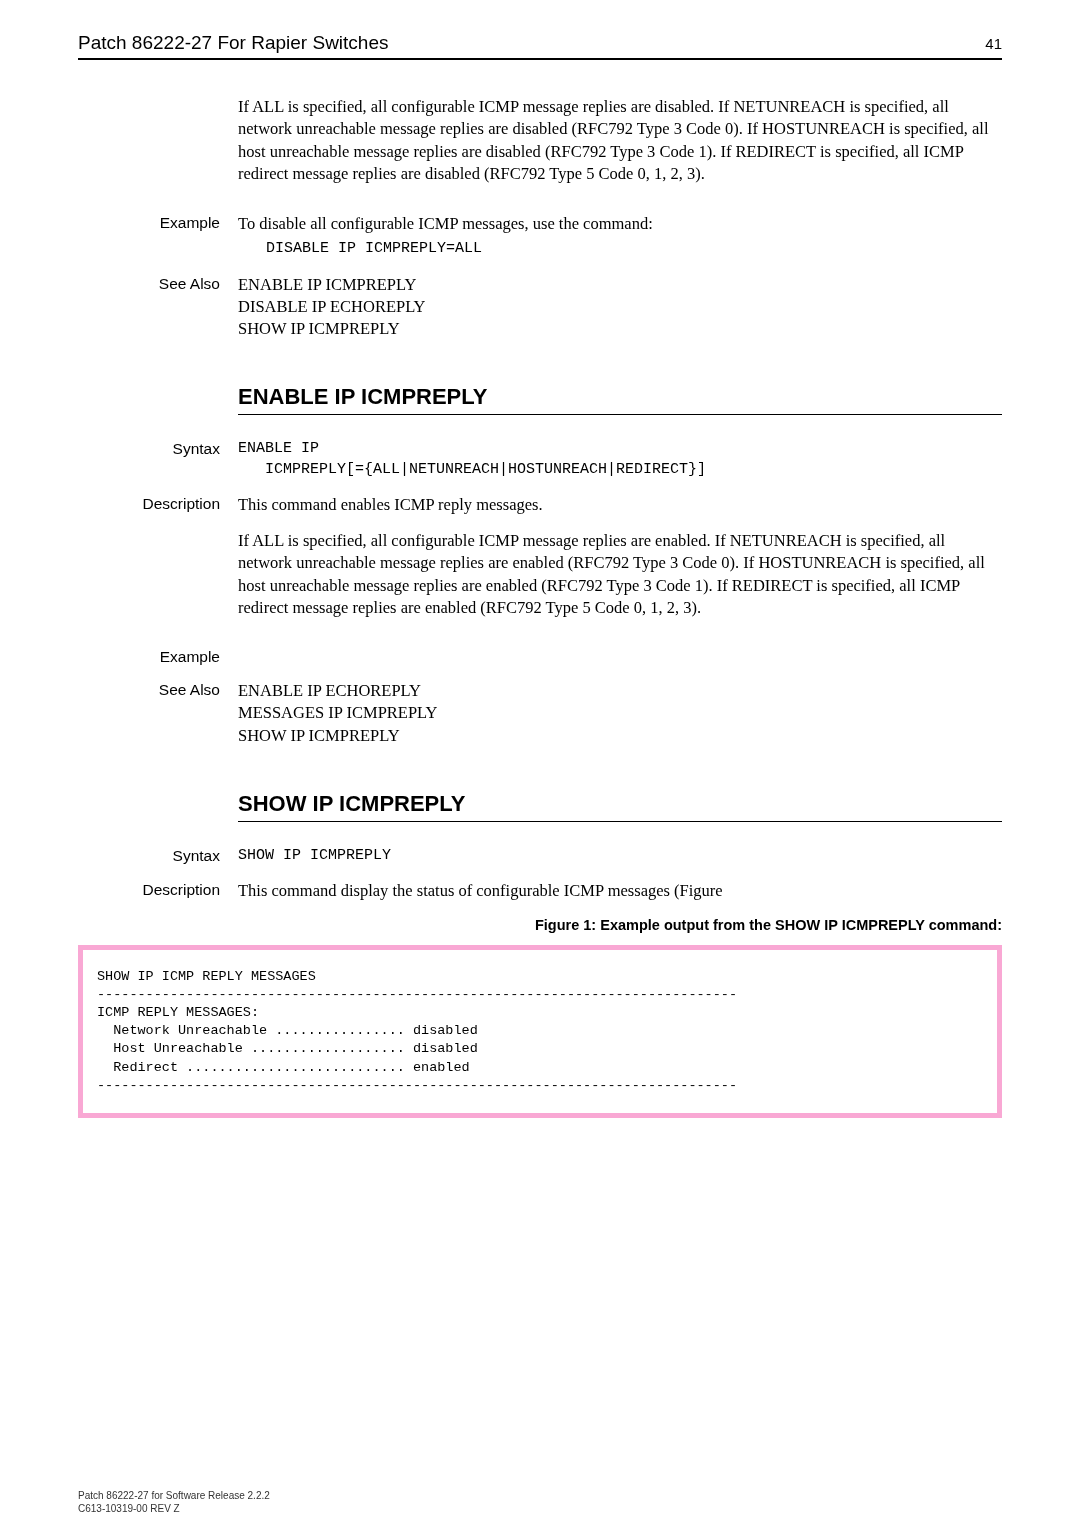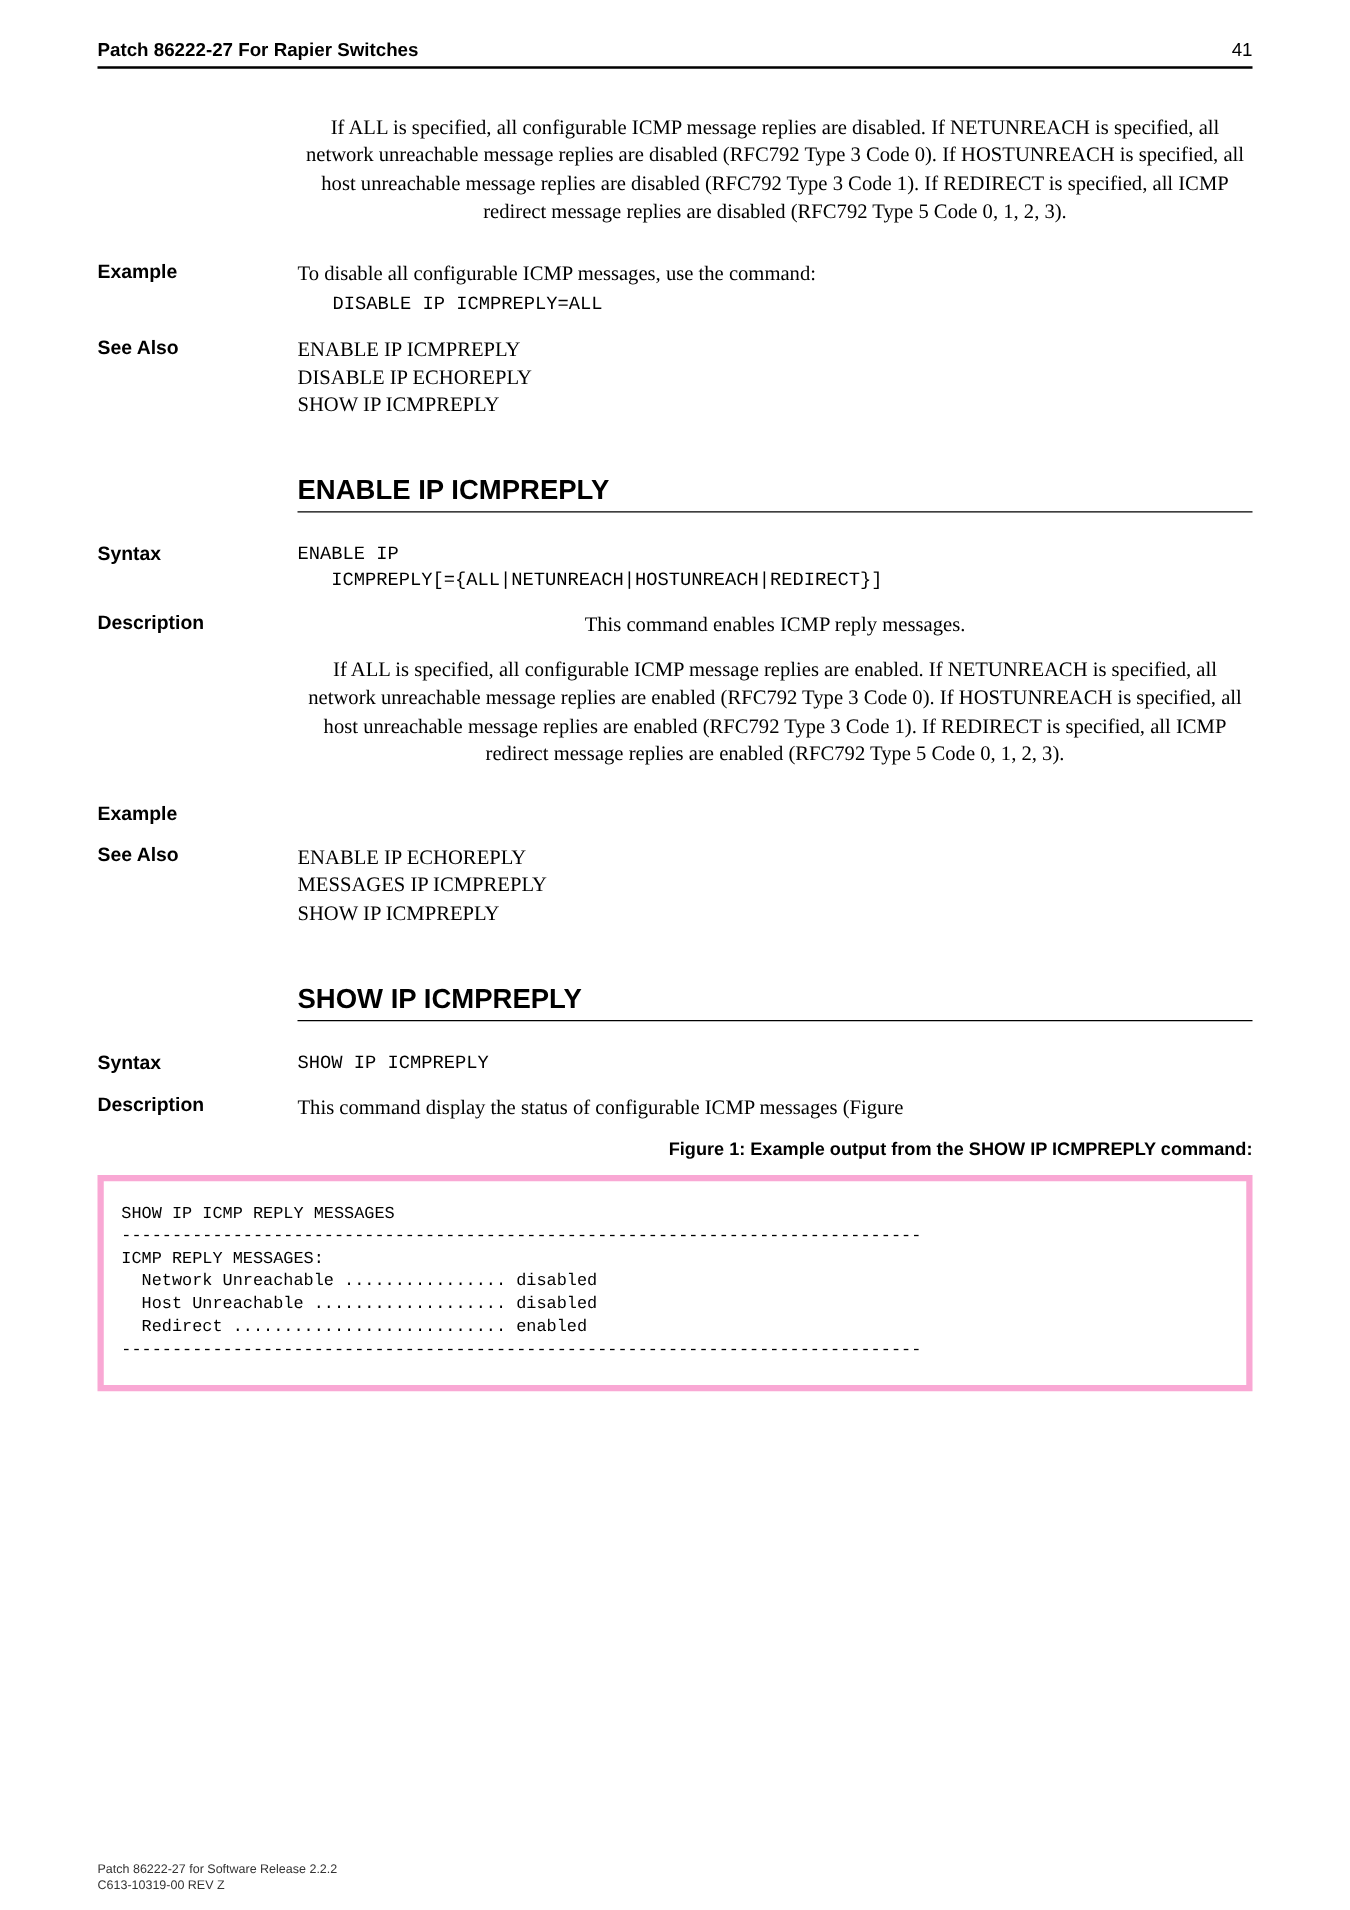--- a/index.html
+++ b/index.html
@@ -15,38 +15,39 @@
   .header-bar {
     display: flex;
     justify-content: space-between;
     align-items: baseline;
     border-bottom: 2px solid #000;
     padding-bottom: 4px;
     margin-bottom: 36px;
   }
   .header-left {
     font-family: Arial, Helvetica, sans-serif;
-    font-weight: bold;
-    font-size: 15px;
+    font-weight: normal;
+    font-size: 19px;
   }
   .header-right {
     font-family: Arial, Helvetica, sans-serif;
     font-weight: normal;
     font-size: 15px;
   }
   .row {
     display: flex;
     margin-bottom: 14px;
   }
   .label-col {
     width: 160px;
     flex-shrink: 0;
+    text-align: right;
     padding-right: 18px;
     font-family: Arial, Helvetica, sans-serif;
-    font-weight: bold;
+    font-weight: normal;
     font-size: 15.5px;
     padding-top: 1px;
   }
   .body-col {
     flex: 1;
     font-size: 16.5px;
     line-height: 1.35;
   }
   .body-col.serif {
     font-family: 'Palatino Linotype', Palatino, Georgia, serif;
@@ -69,21 +70,20 @@
     font-family: Arial, Helvetica, sans-serif;
     font-weight: bold;
     font-size: 22px;
     border-bottom: 1.5px solid #000;
     padding-bottom: 4px;
     margin-top: 44px;
     margin-bottom: 24px;
   }
   .para {
     margin-bottom: 14px;
-    text-align: center;
   }
   .figure-caption {
     font-family: Arial, Helvetica, sans-serif;
     font-weight: bold;
     font-size: 14.5px;
     margin-top: 10px;
     margin-bottom: 12px;
     text-align: right;
   }
   .code-box {

